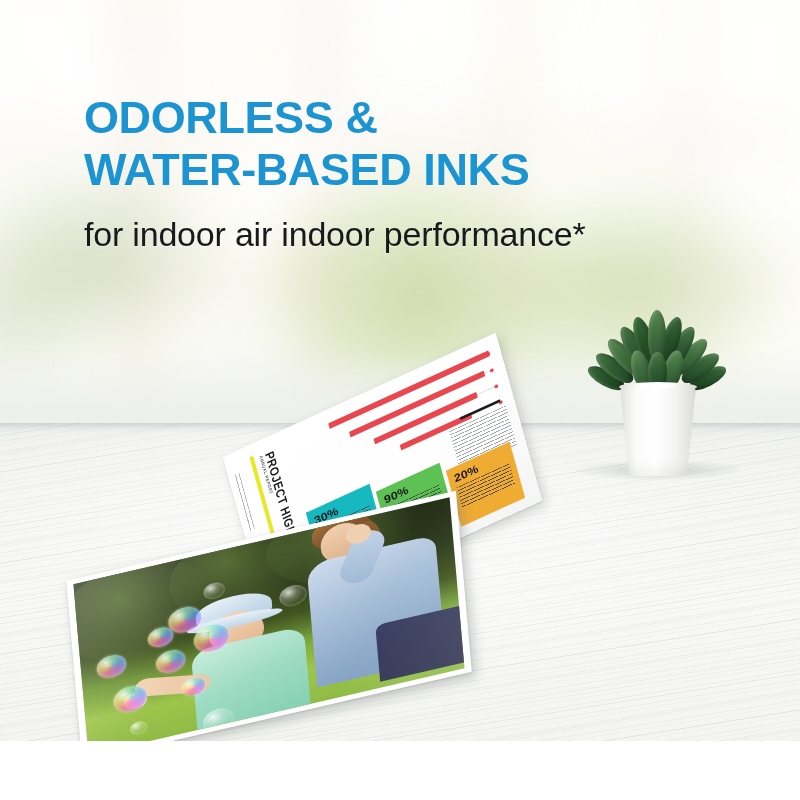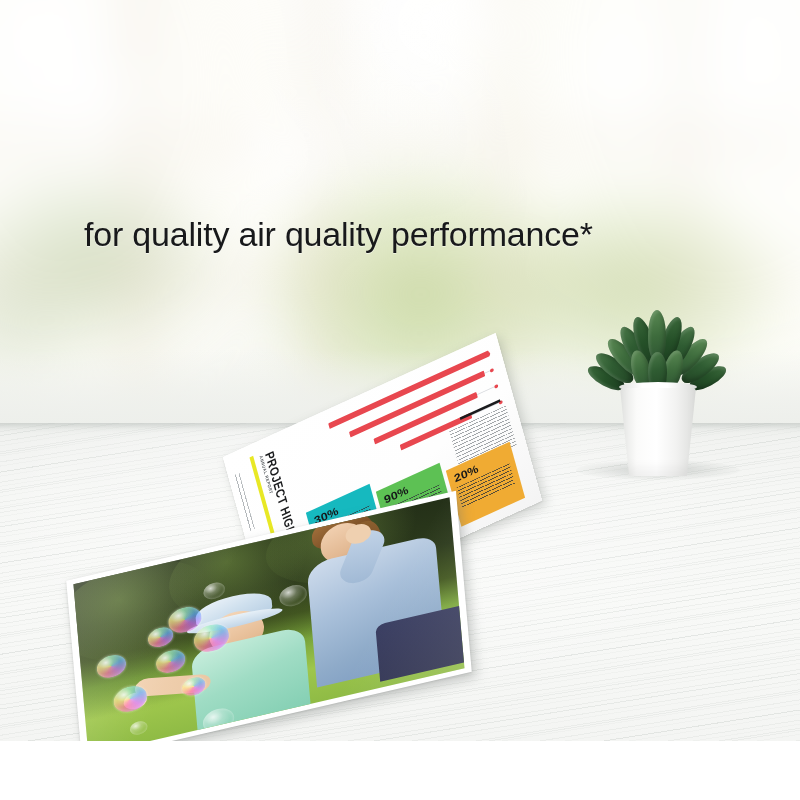--- a/index.html
+++ b/index.html
@@ -415,19 +415,21 @@
         <div class="bubble plain" style="left:130px; top:42px;  width:22px; height:22px;"></div>
         <div class="bubble plain" style="left:206px; top:70px;  width:28px; height:28px;"></div>
         <div class="bubble plain" style="left:118px; top:214px; width:32px; height:32px;"></div>
         <div class="bubble plain" style="left:44px;  top:206px; width:18px; height:18px;"></div>
 
         <div class="photo-light"></div>
       </div>
     </div>
   </div>
 
-  <div class="subheadline">for quality air quality performance*</div>
+  <div class="headline">ODORLESS &amp;
+WATER-BASED INKS</div>
+  <div class="subheadline">for indoor air indoor performance*</div>
 
   <div class="footnote-band">
     
   </div>
 
 </div>
 
 </body></html>

